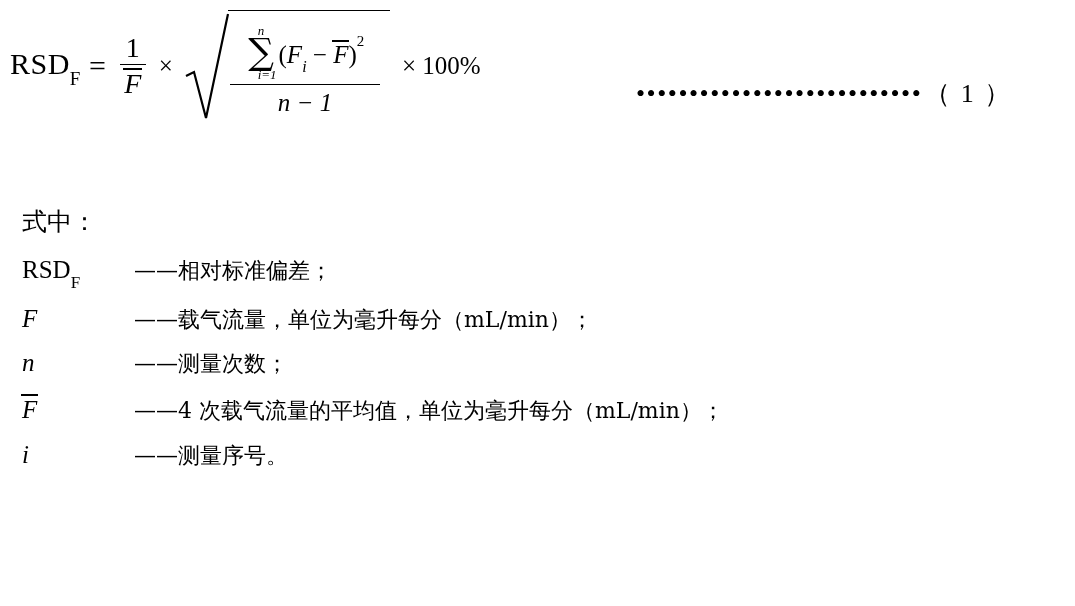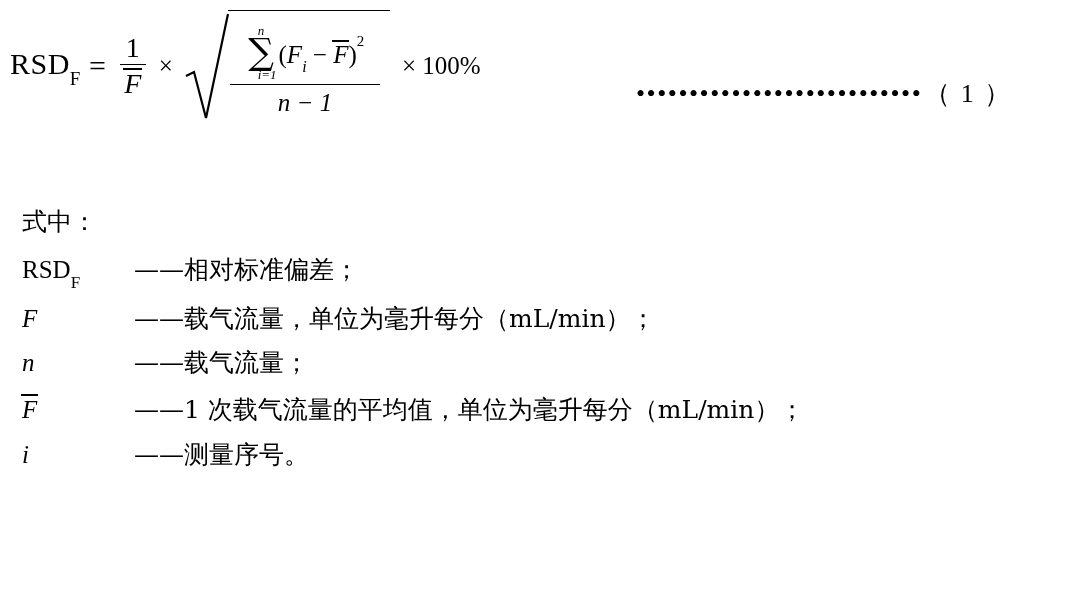--- a/index.html
+++ b/index.html
@@ -232,21 +232,21 @@
   .sym .isub {
     font-size: 17px;
     font-style: italic;
     vertical-align: sub;
     position: relative;
     top: 4px;
     margin-left: 1px;
   }
   .desc {
     font-family: "DejaVu Serif", serif;
-    font-size: 25px;
+    font-size: 22px;
     white-space: nowrap;
   }
 </style>
 </head>
 <body>
 
 <div class="formula-block">
 
   <div class="formula-row">
 
@@ -299,27 +299,27 @@
     <span class="desc">——相对标准偏差；</span>
   </div>
 
   <div class="legend-row">
     <span class="sym it">F</span>
     <span class="desc">——载气流量，单位为毫升每分（mL/min）；</span>
   </div>
 
   <div class="legend-row">
     <span class="sym it">n</span>
-    <span class="desc">——载气流量；</span>
+    <span class="desc">——测量次数；</span>
   </div>
 
 
   <div class="legend-row">
     <span class="sym"><span class="overbar it">F</span></span>
-    <span class="desc">——1 次载气流量的平均值，单位为毫升每分（mL/min）；</span>
+    <span class="desc">——4 次载气流量的平均值，单位为毫升每分（mL/min）；</span>
   </div>
 
   <div class="legend-row">
     <span class="sym it">i</span>
     <span class="desc">——测量序号。</span>
   </div>
 
 </div>
 
 </body></html>

